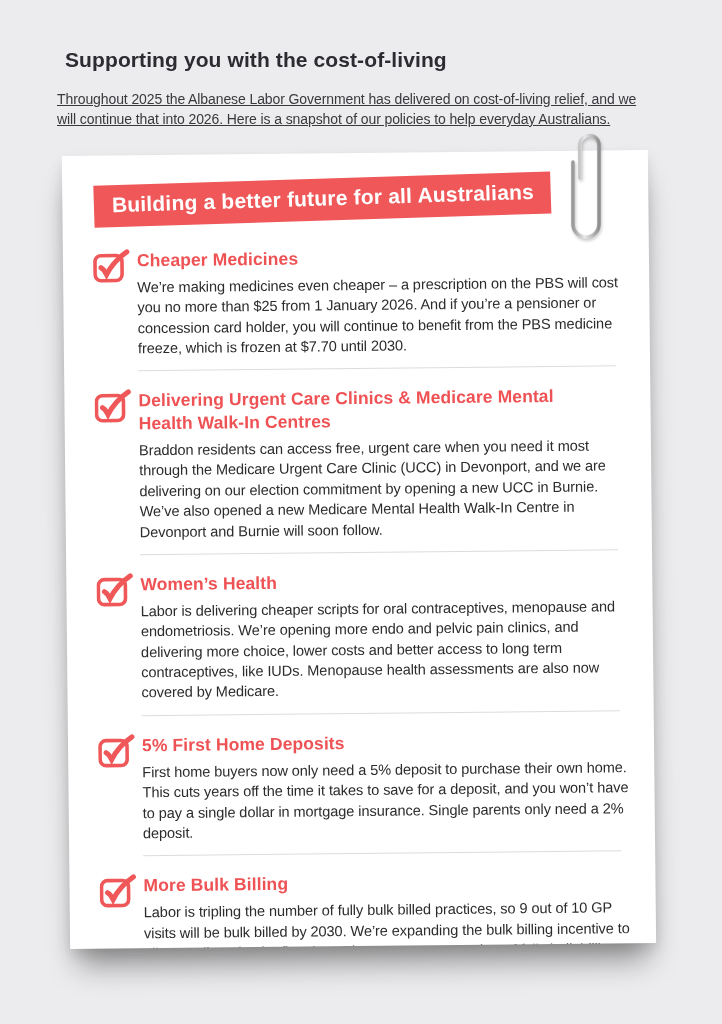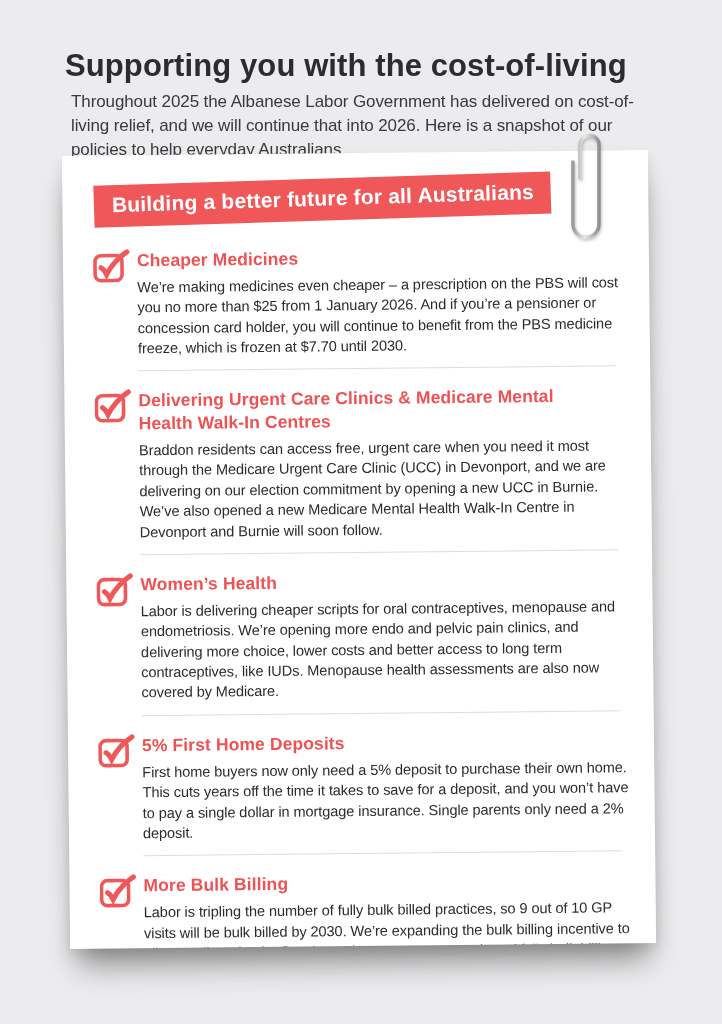--- a/index.html
+++ b/index.html
@@ -10,35 +10,36 @@
     background: #ececee;
     font-family: "Liberation Sans", sans-serif;
     overflow: hidden;
     position: relative;
   }
   .page-title {
     position: absolute;
     left: 65px;
     top: 48px;
     margin: 0;
-    font-size: 31px;
+    font-size: 21px;
     font-weight: bold;
     letter-spacing: 0.1px;
     color: #2b2b31;
   }
   .intro {
     position: absolute;
-    left: 71px;
+    left: 57px;
     top: 90px;
     width: 598px;
     margin: 0;
-    font-size: 17px;
+    font-size: 14px;
     letter-spacing: -0.1px;
     line-height: 1.42;
     color: #39393d;
+    text-decoration: underline;
   }
   .paper {
     position: absolute;
     left: 66px;
     top: 153px;
     width: 586px;
     height: 793px;
     background: #ffffff;
     transform: rotate(-0.6deg);
     transform-origin: 50% 50%;

